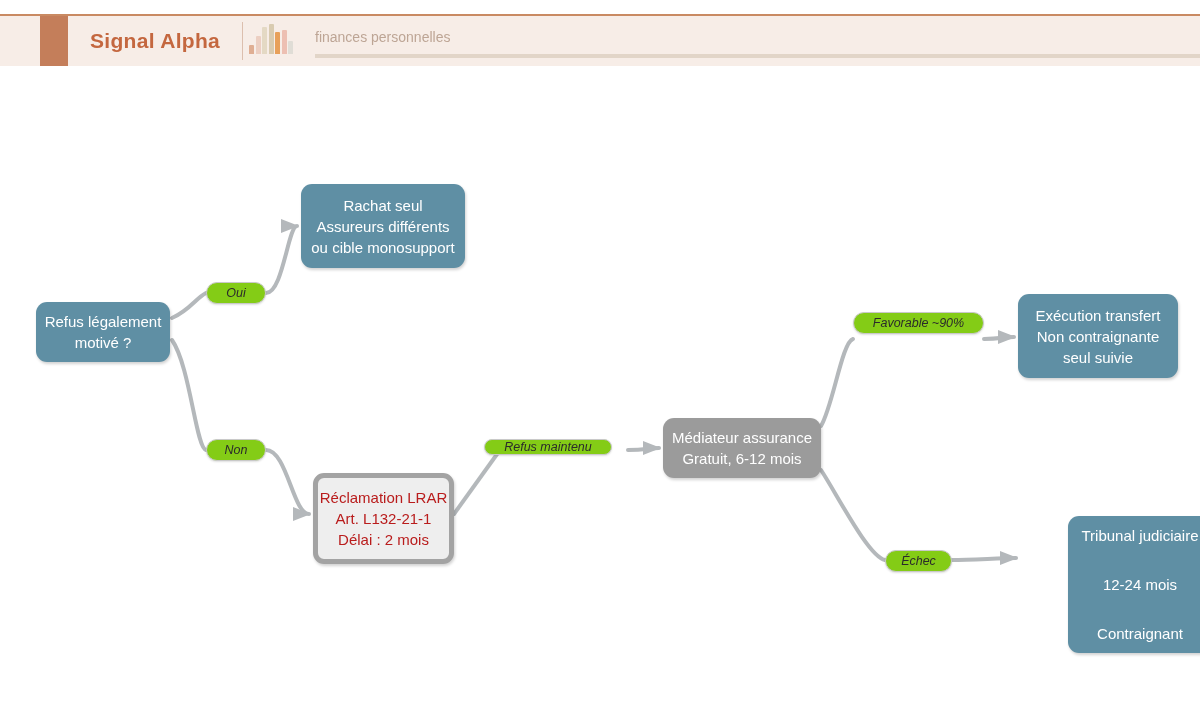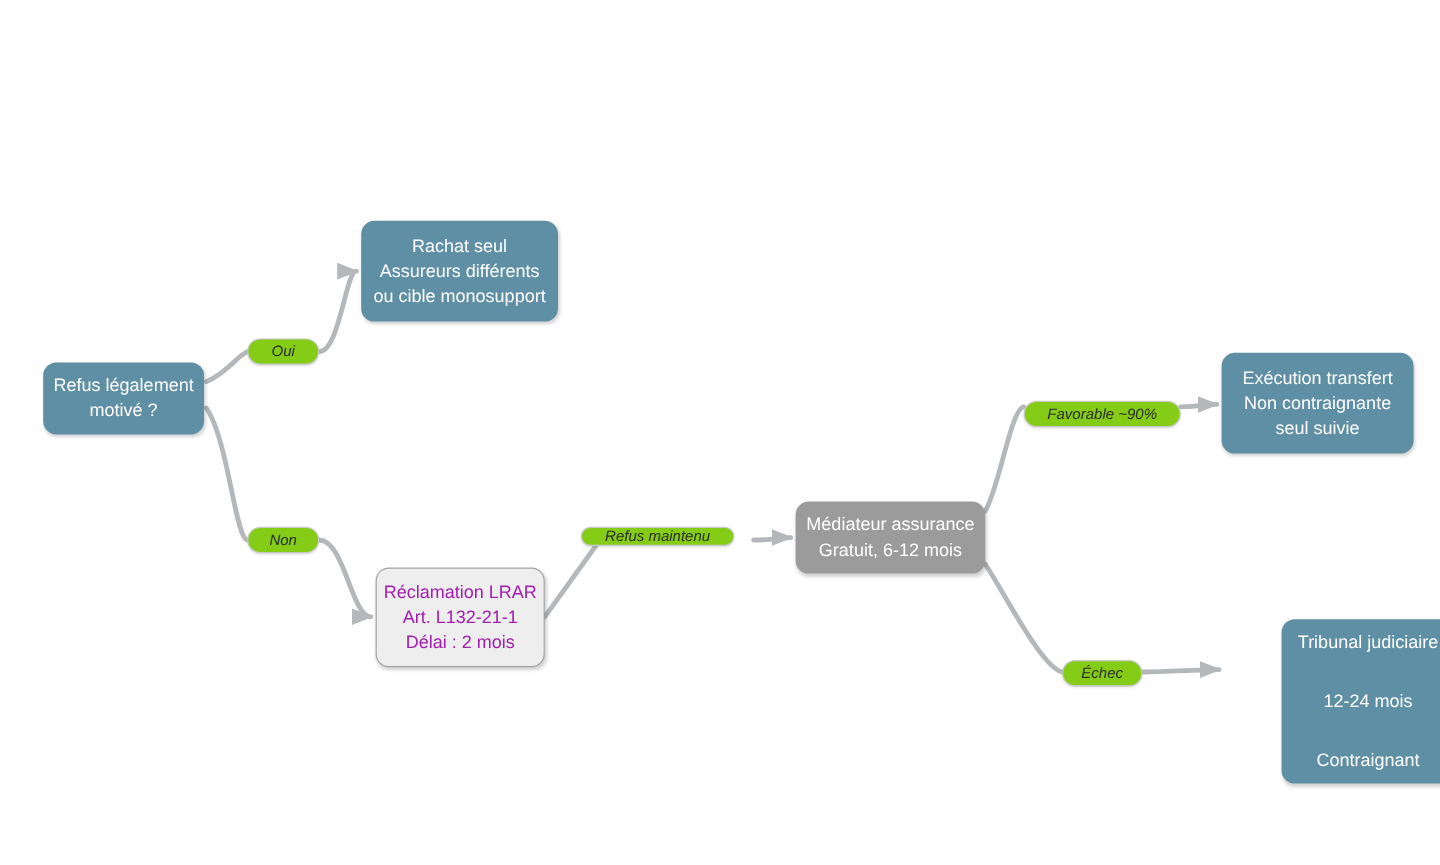--- a/index.html
+++ b/index.html
@@ -144,21 +144,21 @@
     line-height: 21px;
     font-size: 15px;
     box-shadow: 1px 2px 3px rgba(0,0,0,0.18);
     padding: 9px 14px;
   }
 
   .node .ln { display: block; white-space: nowrap; }
 
   .node-teal  { background: #5f8fa4; color: #ffffff; }
   .node-gray  { background: #9b9b9b; color: #ffffff; }
-  .node-light { background: #eeeeee; color: #a21caf; border: 1px solid #a3a3a3; }
+  .node-light { background: #eeeeee; color: #b91c1c; border: 5px solid #a3a3a3; }
 
   .edge-label {
     position: absolute;
     background: #84cc16;
     border: 1px solid #c9c9c9;
     border-radius: 12px;
     font-size: 12.5px;
     font-style: italic;
     color: #2b2b2b;
     padding: 3px 10px;
@@ -167,20 +167,42 @@
     display: flex;
     align-items: center;
     justify-content: center;
   }
 </style>
 </head>
 <body>
 
 <div id="app">
 
+  <div class="header" style="background: rgb(247, 237, 231);">
+    <div class="header-accent" style="background: rgb(196, 126, 90);"></div>
+    <div class="header-title-wrap">
+      <span class="header-title" style="color: rgb(196, 103, 63);">Signal Alpha</span>
+    </div>
+    <div class="header-divider"></div>
+    <div class="header-icon-wrap">
+      <span class="bar-chart-icon">
+        <i class="bc1"></i>
+        <i class="bc2"></i>
+        <i class="bc3"></i>
+        <i class="bc4"></i>
+        <i class="bc5"></i>
+        <i class="bc6"></i>
+        <i class="bc7"></i>
+      </span>
+    </div>
+    <div class="header-sub-wrap">
+      <span class="header-subtitle">finances personnelles</span>
+      <span class="header-underline"></span>
+    </div>
+  </div>
 
   <div class="canvas">
     <svg id="edges" viewBox="0 0 1200 655" xmlns="http://www.w3.org/2000/svg">
         <defs>
           <marker id="arw" viewBox="0 0 10 10" refX="8" refY="5" markerWidth="5" markerHeight="5" orient="auto-start-reverse">
             <path d="M 0 1.5 L 9 5 L 0 8.5 z" fill="#b4b8bb"></path>
           </marker>
         </defs>
         <path d="M 172 252 C 190 244 196 232 206 227" fill="none" stroke="#b4b8bb" stroke-width="4" stroke-linecap="round"></path>
         <path d="M 266 227 C 283 227 288 160 297 160" fill="none" stroke="#b4b8bb" stroke-width="4" stroke-linecap="round" marker-end="url(#arw)"></path>
@@ -220,18 +242,18 @@
         <div class="node node-teal" style="left: 1068px; top: 450px; width: 144px; min-height: 84px; gap: 28px;">
           <span class="ln">Tribunal judiciaire</span>
           <span class="ln">12-24 mois</span>
           <span class="ln">Contraignant</span>
         </div>
       </div>
     <div id="labels-layer">
         <div class="edge-label" style="left: 206px; top: 216px; width: 60px; height: 22px;">Oui</div>
         <div class="edge-label" style="left: 206px; top: 373px; width: 60px; height: 22px;">Non</div>
         <div class="edge-label" style="left: 484px; top: 373px; width: 128px; height: 16px;">Refus maintenu</div>
-        <div class="edge-label" style="left: 853px; top: 268px; width: 131px; height: 22px;">Favorable ~90%</div>
+        <div class="edge-label" style="left: 853px; top: 246px; width: 131px; height: 22px;">Favorable ~90%</div>
         <div class="edge-label" style="left: 885px; top: 484px; width: 67px; height: 22px;">Échec</div>
       </div>
   </div>
 
 </div>
 
 </body></html>

